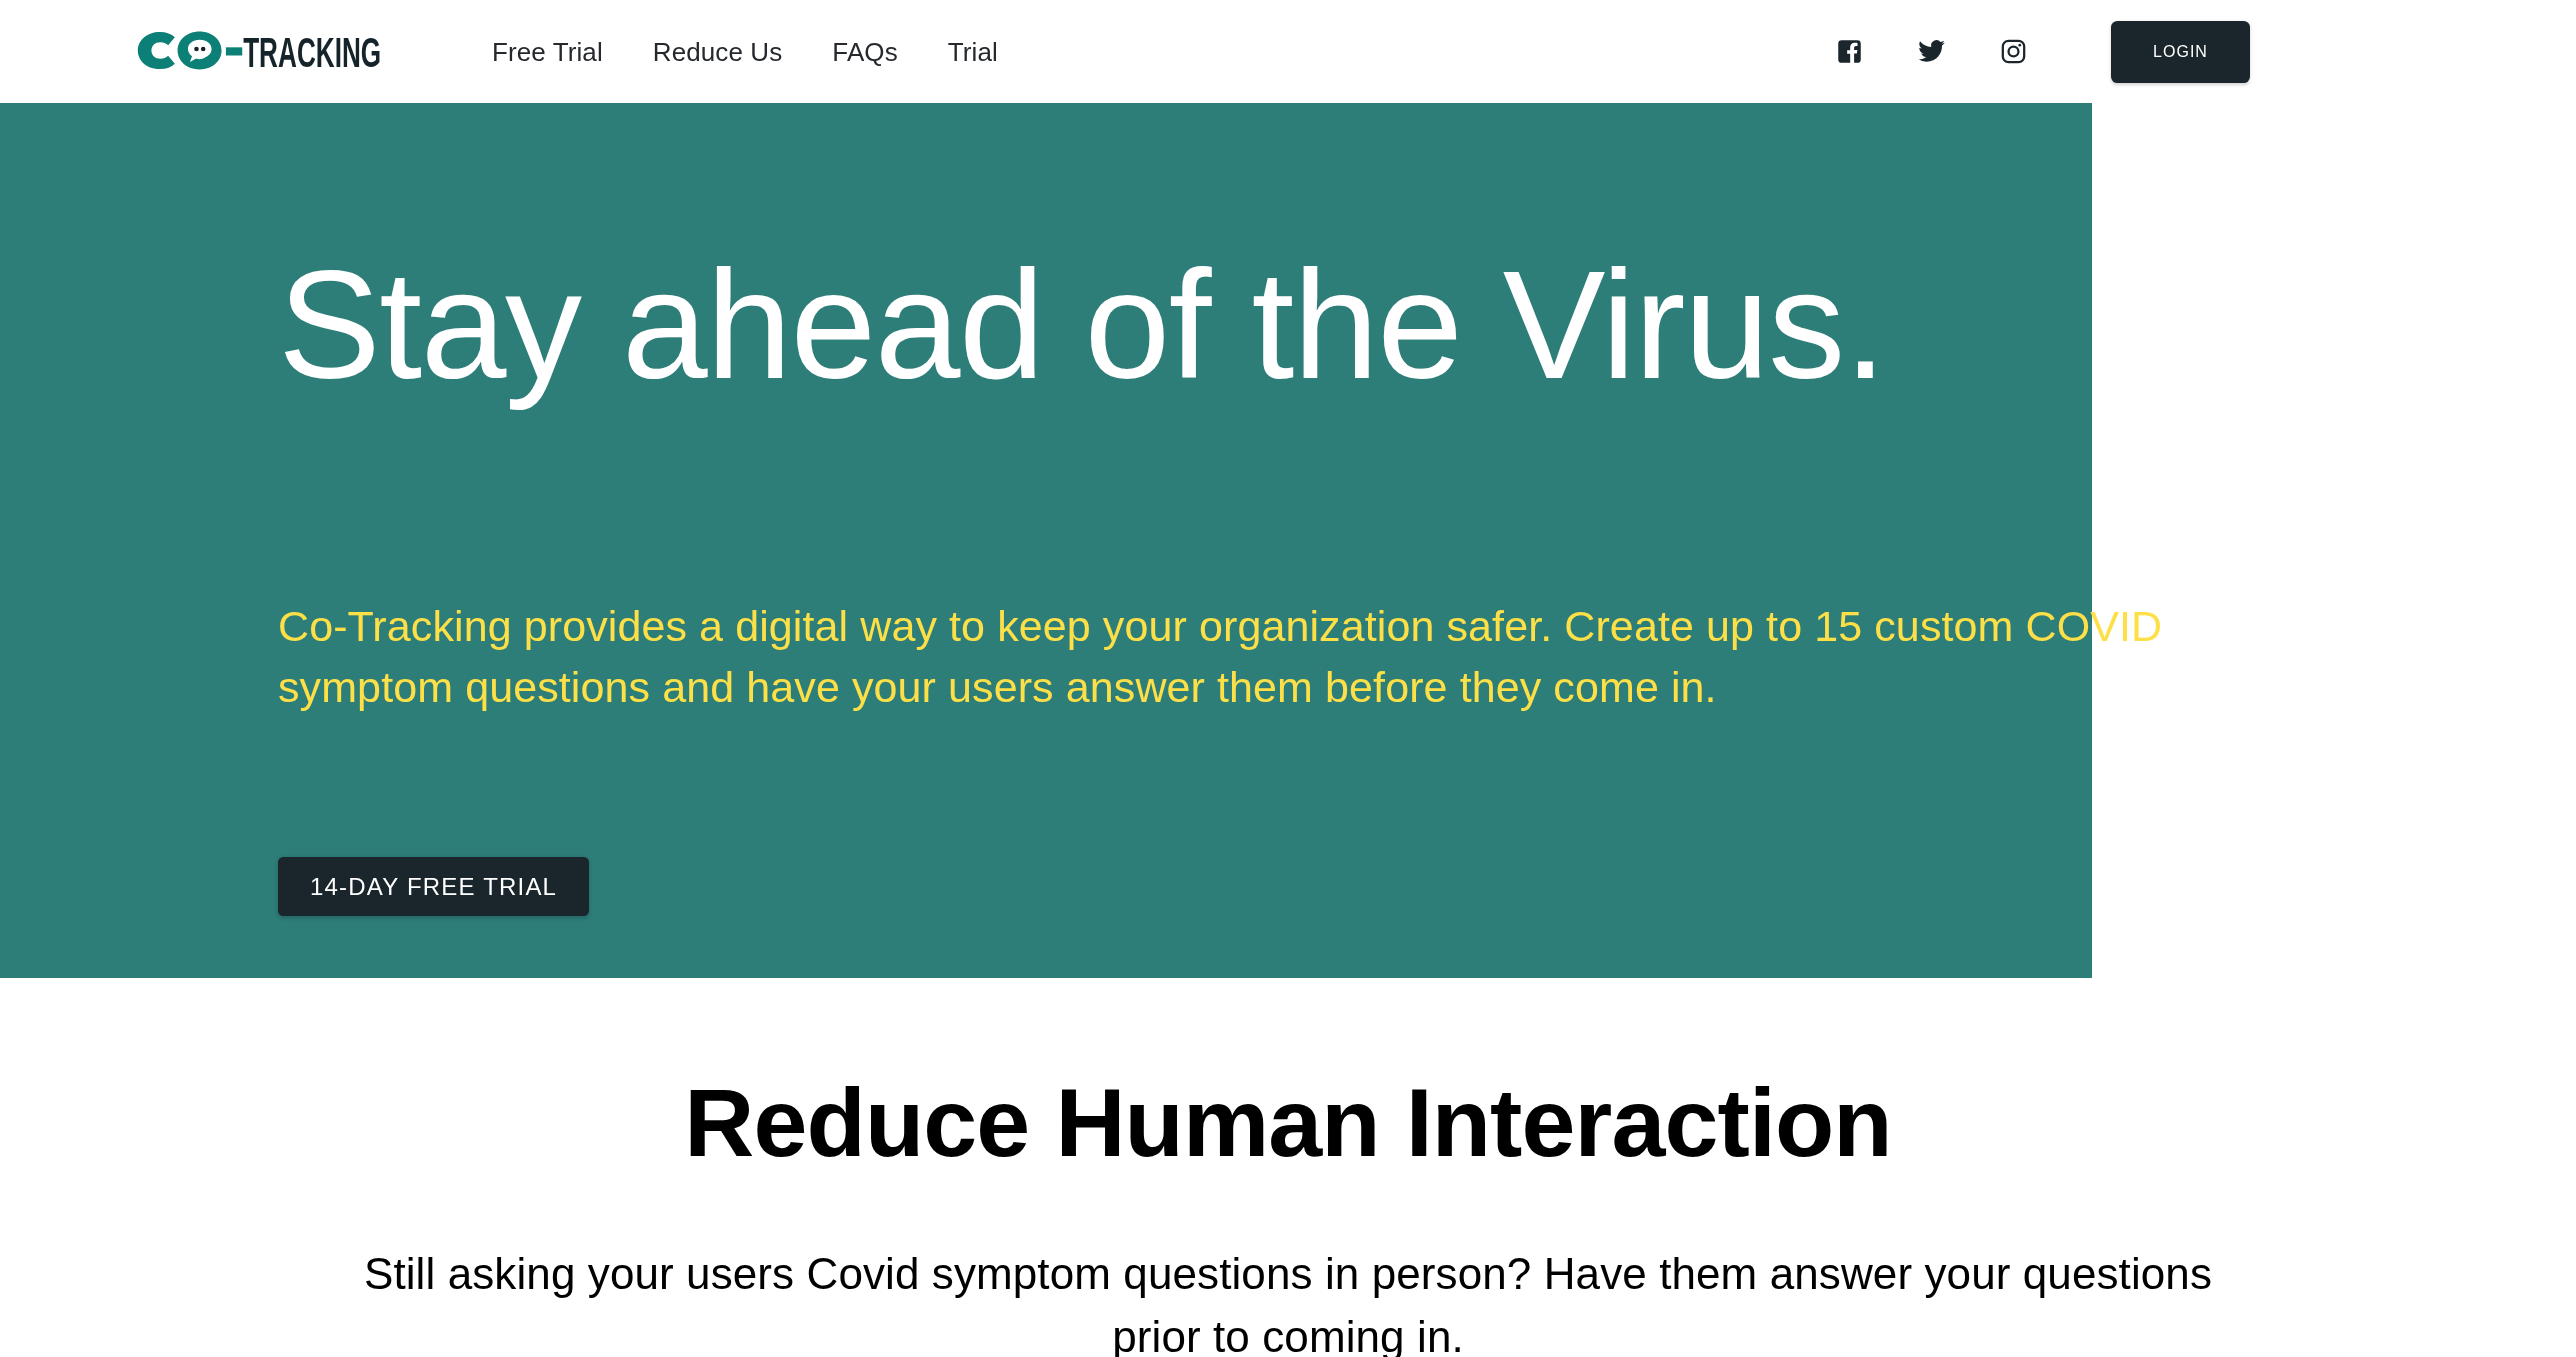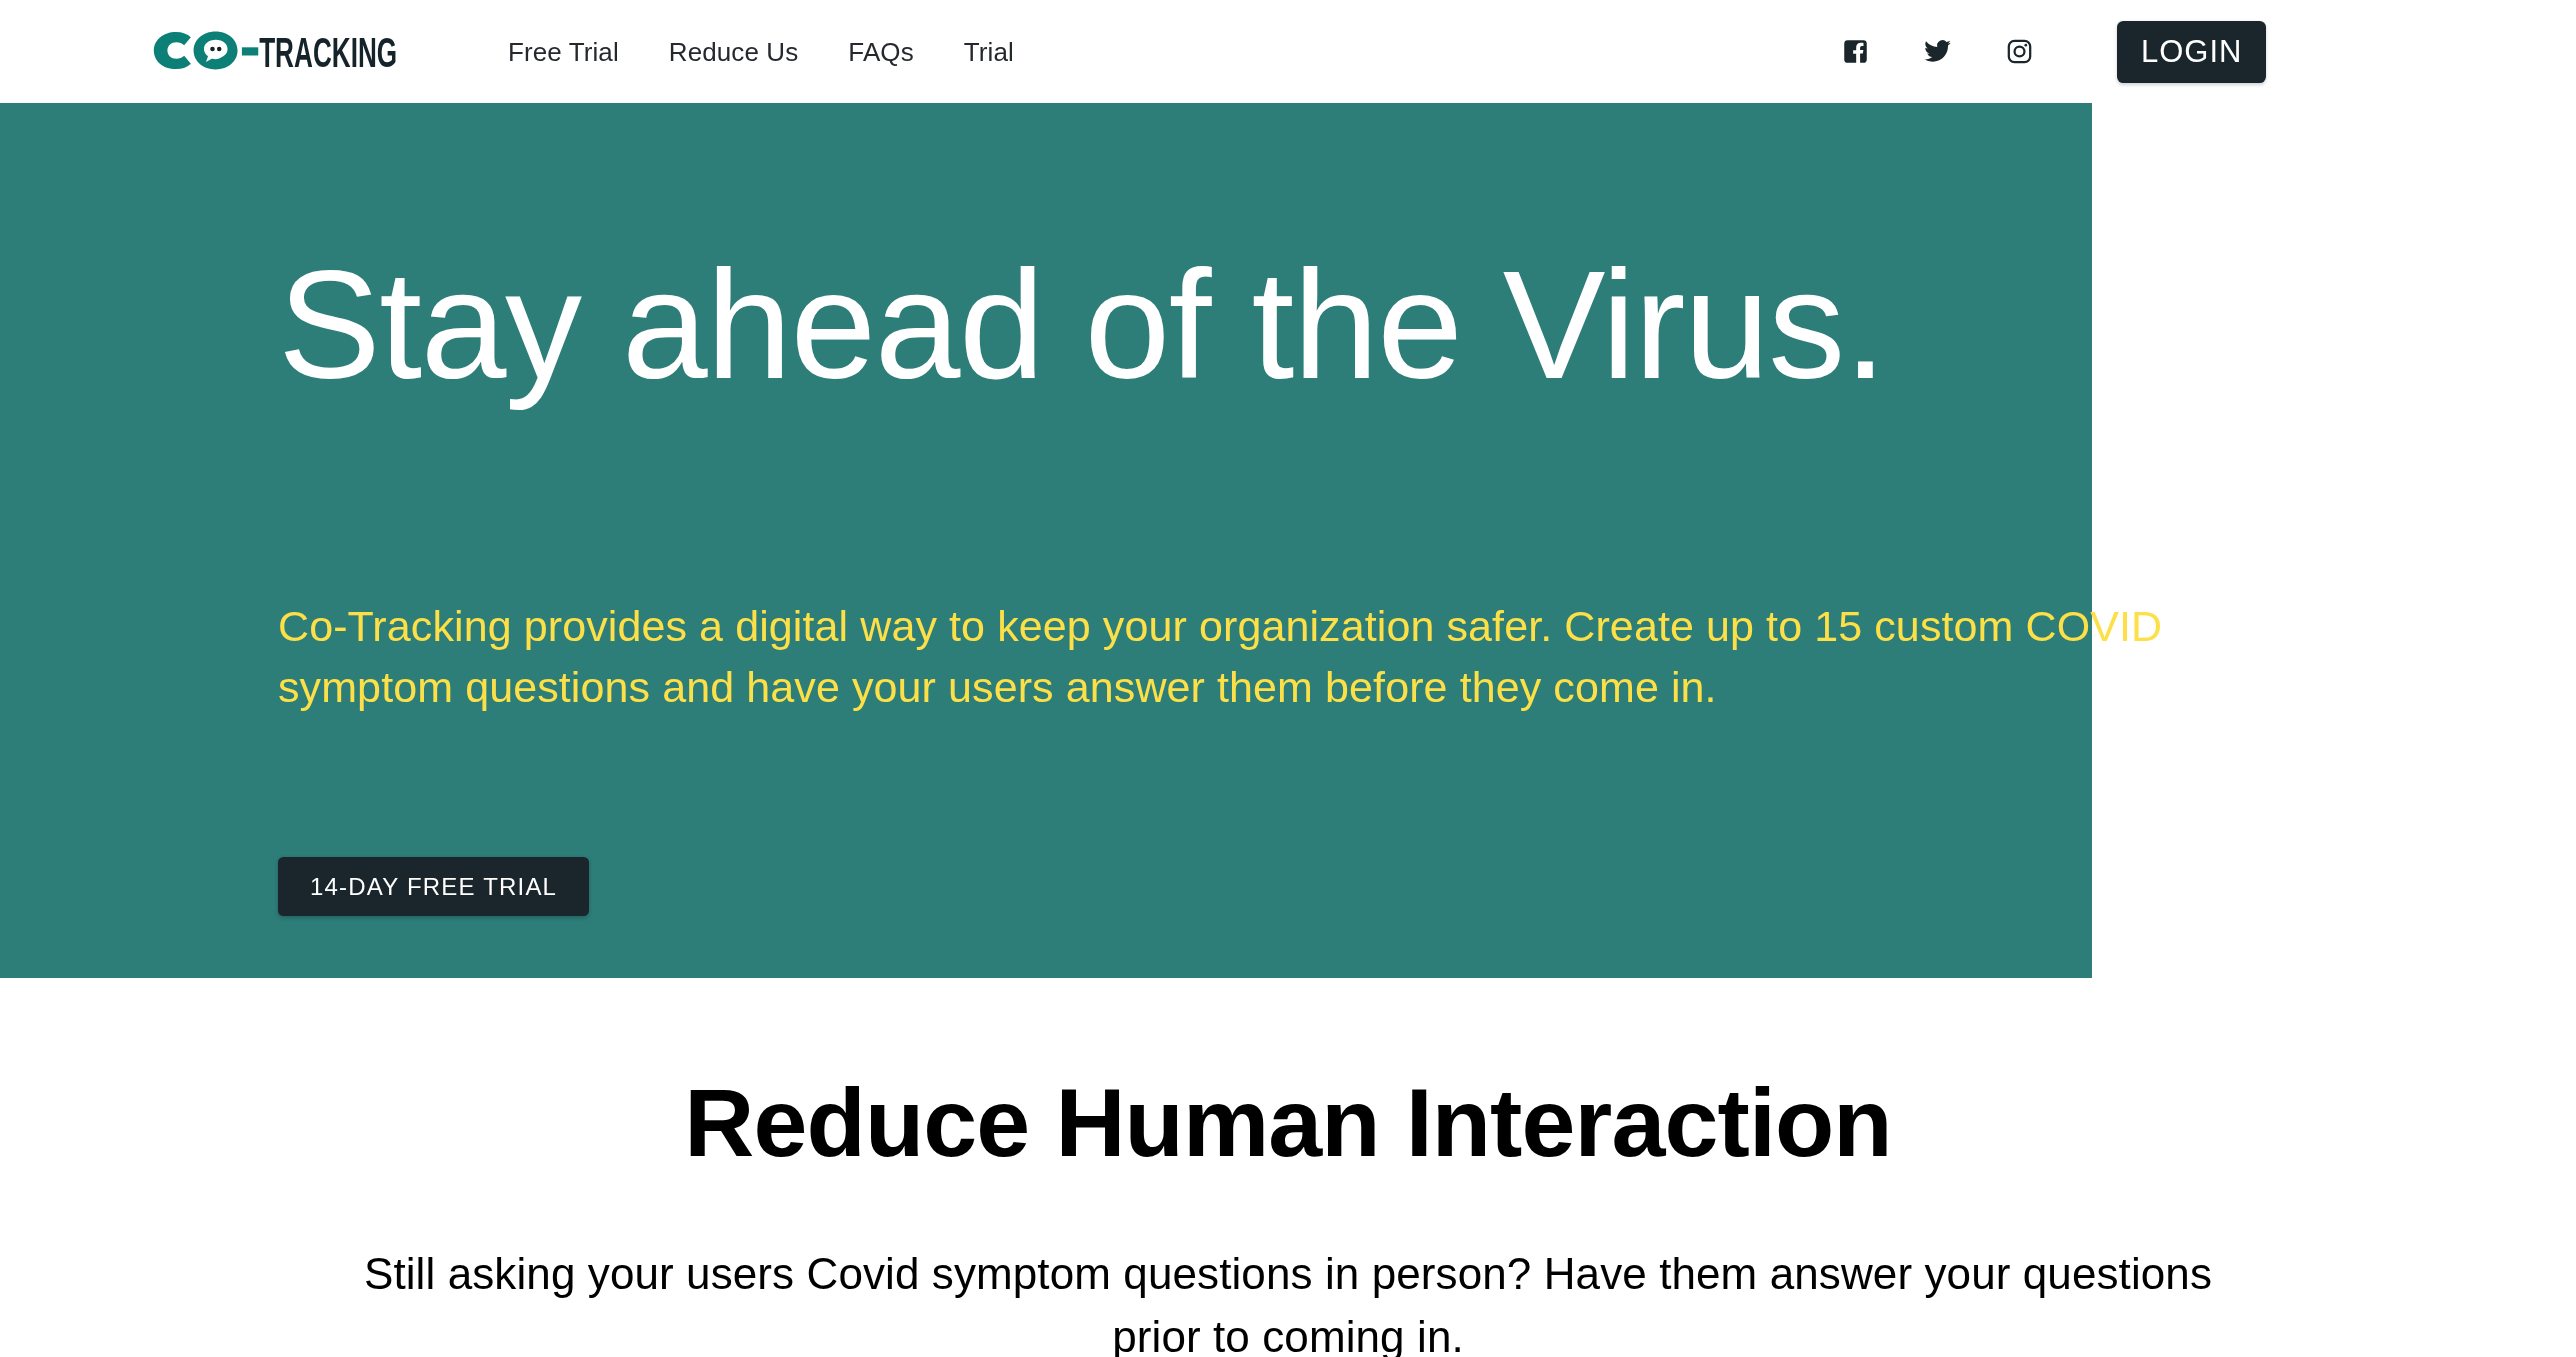--- a/index.html
+++ b/index.html
@@ -17,21 +17,20 @@
   
   .site-header {
     position: absolute;
     top: 0; left: 0;
     width: 2348px;
     height: 103px;
     background: #ffffff;
     display: flex;
     align-items: center;
     z-index: 10;
-    margin-left: 16px;
   }
 
   .brand {
     position: absolute;
     left: 136px;
     top: 50%;
     transform: translateY(-50%);
     display: flex;
     align-items: center;
     text-decoration: none;
@@ -89,21 +88,21 @@
     align-items: center;
     justify-content: center;
     min-width: 139px;
     height: 62px;
     padding: 0 23.6px;
     background: #1b262c;
     color: #ffffff;
     border: none;
     border-radius: 6.4px;
     font-family: "Liberation Sans", sans-serif;
-    font-size: 31px;
+    font-size: 16px;
     letter-spacing: 1px;
     cursor: pointer;
     box-shadow: 0 1.8px 3.6px rgba(0,0,0,0.18);
   }
 
   
   .hero {
     position: absolute;
     top: 103px; left: 0;
     width: 2092px;

